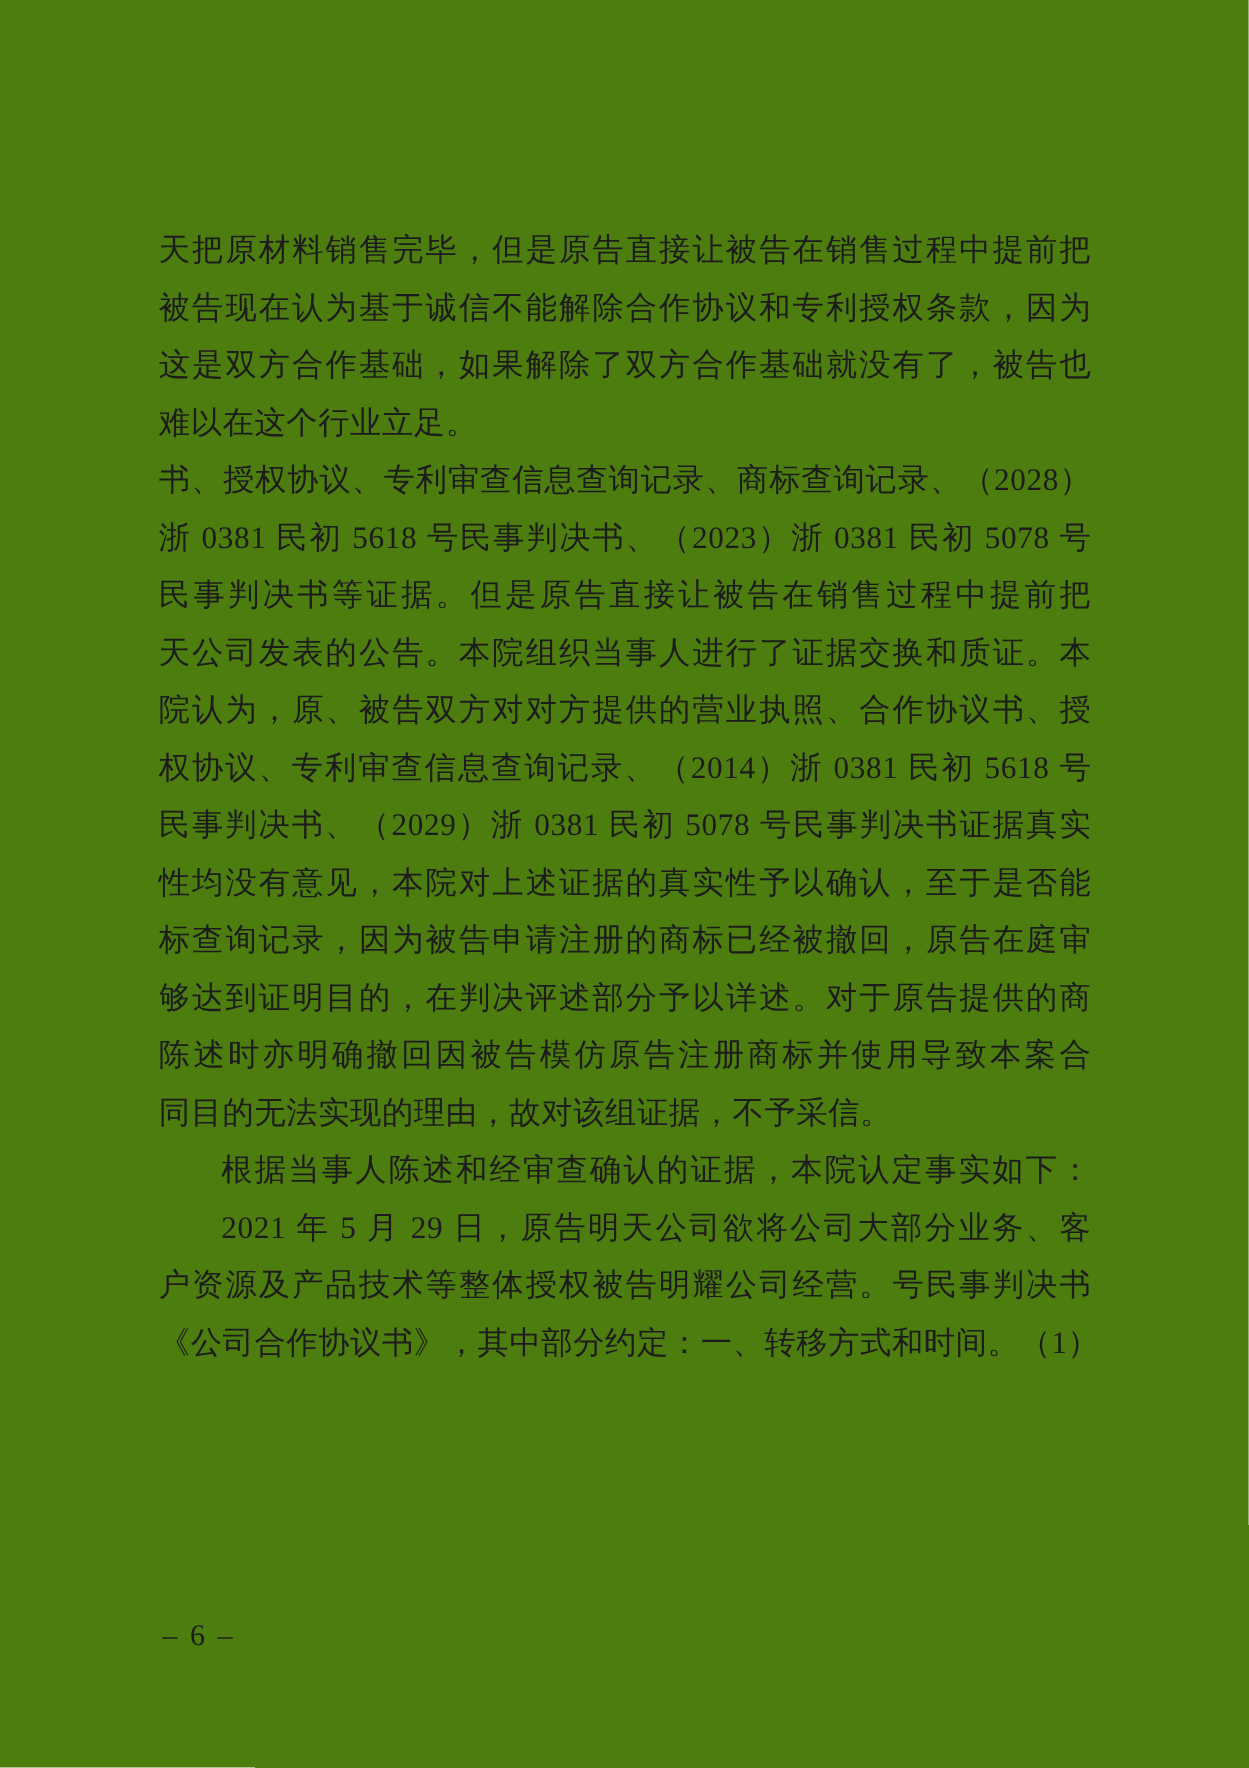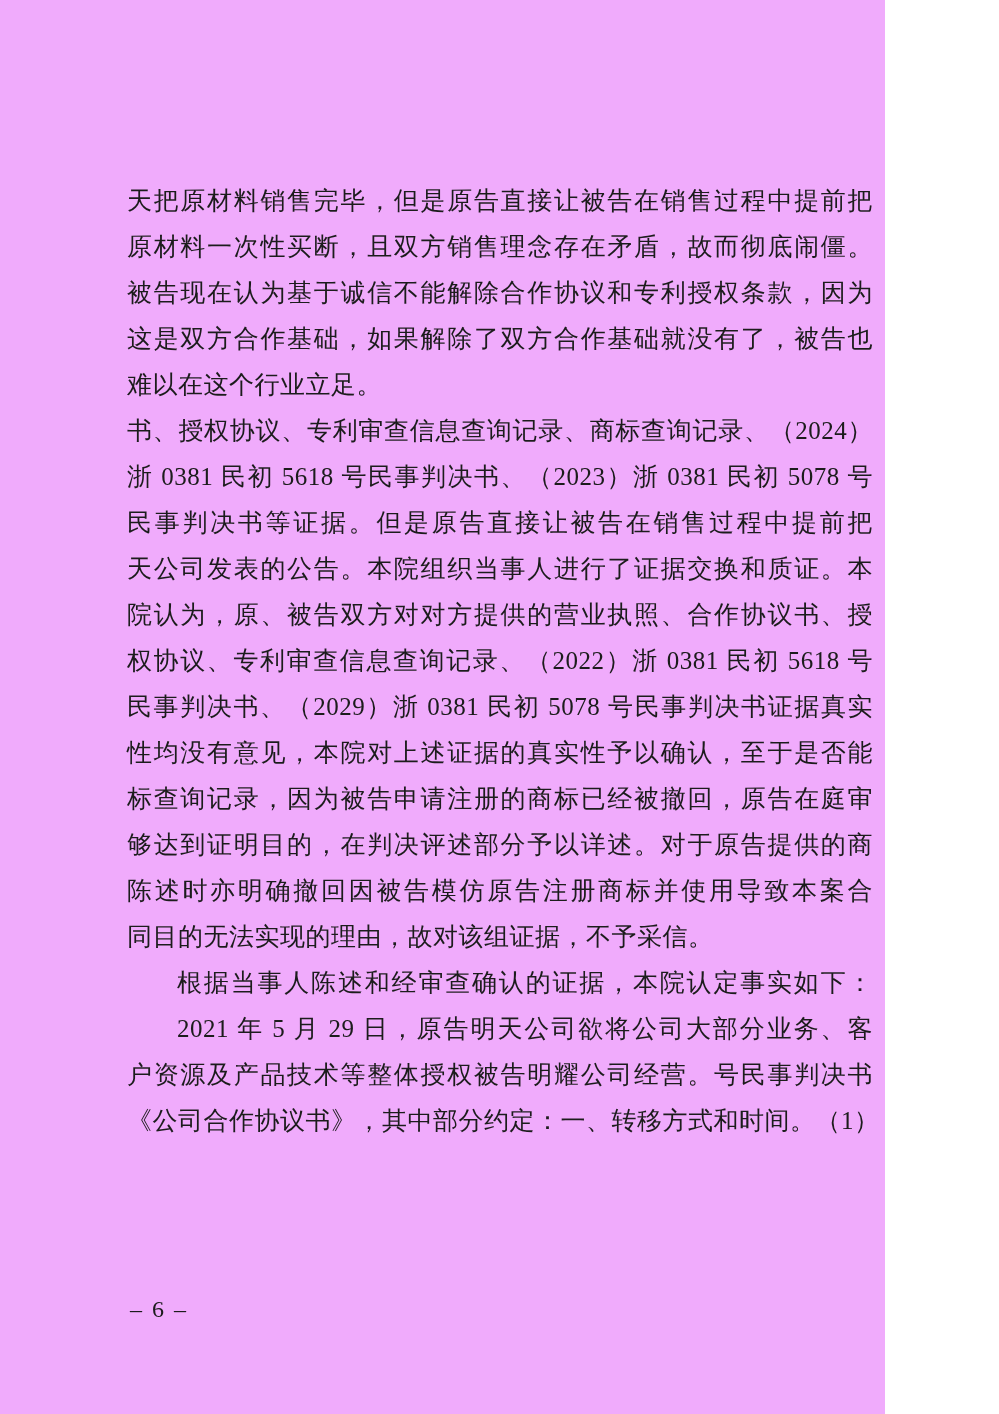--- a/index.html
+++ b/index.html
@@ -2,23 +2,23 @@
 <html><head>
 <meta charset="utf-8">
 <style>
   html, body {
     margin: 0;
     padding: 0;
     background: #ffffff;
   }
   .sheet {
     position: relative;
-    width: 885px;
+    width: 999px;
     height: 1414px;
-    background: #f0abfc;
+    background: #4d7c0f;
     overflow: hidden;
     font-family: "Liberation Serif", "DejaVu Serif", serif;
     color: #1c1c1c;
   }
   .text-block {
     position: absolute;
     left: 127px;
     top: 178px;
     width: 746px;
     font-size: 25px;
@@ -48,30 +48,29 @@
     letter-spacing: 2px;
     color: #1c1c1c;
   }
 </style>
 </head>
 <body>
 
 <div class="sheet">
   <div class="text-block">
       <div class="line">天把原材料销售完毕，但是原告直接让被告在销售过程中提前把</div>
-      <div class="line">原材料一次性买断，且双方销售理念存在矛盾，故而彻底闹僵。</div>
       <div class="line">被告现在认为基于诚信不能解除合作协议和专利授权条款，因为</div>
       <div class="line">这是双方合作基础，如果解除了双方合作基础就没有了，被告也</div>
       <div class="line end">难以在这个行业立足。</div>
-      <div class="line">书、授权协议、专利审查信息查询记录、商标查询记录、（2024）</div>
+      <div class="line">书、授权协议、专利审查信息查询记录、商标查询记录、（2028）</div>
       <div class="line">浙 0381 民初 5618 号民事判决书、（2023）浙 0381 民初 5078 号</div>
       <div class="line">民事判决书等证据。但是原告直接让被告在销售过程中提前把</div>
       <div class="line">天公司发表的公告。本院组织当事人进行了证据交换和质证。本</div>
       <div class="line">院认为，原、被告双方对对方提供的营业执照、合作协议书、授</div>
-      <div class="line">权协议、专利审查信息查询记录、（2022）浙 0381 民初 5618 号</div>
+      <div class="line">权协议、专利审查信息查询记录、（2014）浙 0381 民初 5618 号</div>
       <div class="line">民事判决书、（2029）浙 0381 民初 5078 号民事判决书证据真实</div>
       <div class="line">性均没有意见，本院对上述证据的真实性予以确认，至于是否能</div>
       <div class="line">标查询记录，因为被告申请注册的商标已经被撤回，原告在庭审</div>
       <div class="line">够达到证明目的，在判决评述部分予以详述。对于原告提供的商</div>
       <div class="line">陈述时亦明确撤回因被告模仿原告注册商标并使用导致本案合</div>
       <div class="line end">同目的无法实现的理由，故对该组证据，不予采信。</div>
       <div class="line ind">根据当事人陈述和经审查确认的证据，本院认定事实如下：</div>
       <div class="line ind">2021 年 5 月 29 日，原告明天公司欲将公司大部分业务、客</div>
       <div class="line">户资源及产品技术等整体授权被告明耀公司经营。号民事判决书</div>
       <div class="line">《公司合作协议书》，其中部分约定：一、转移方式和时间。（1）</div>

